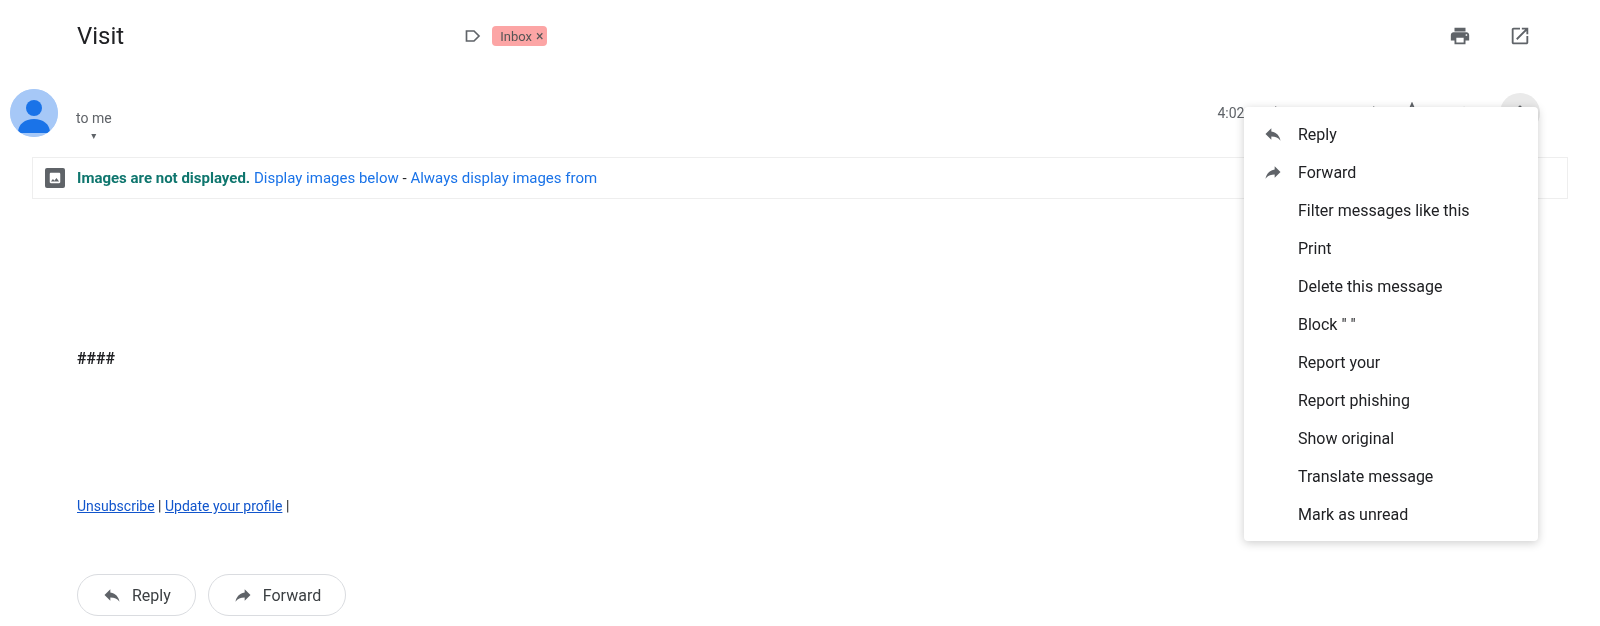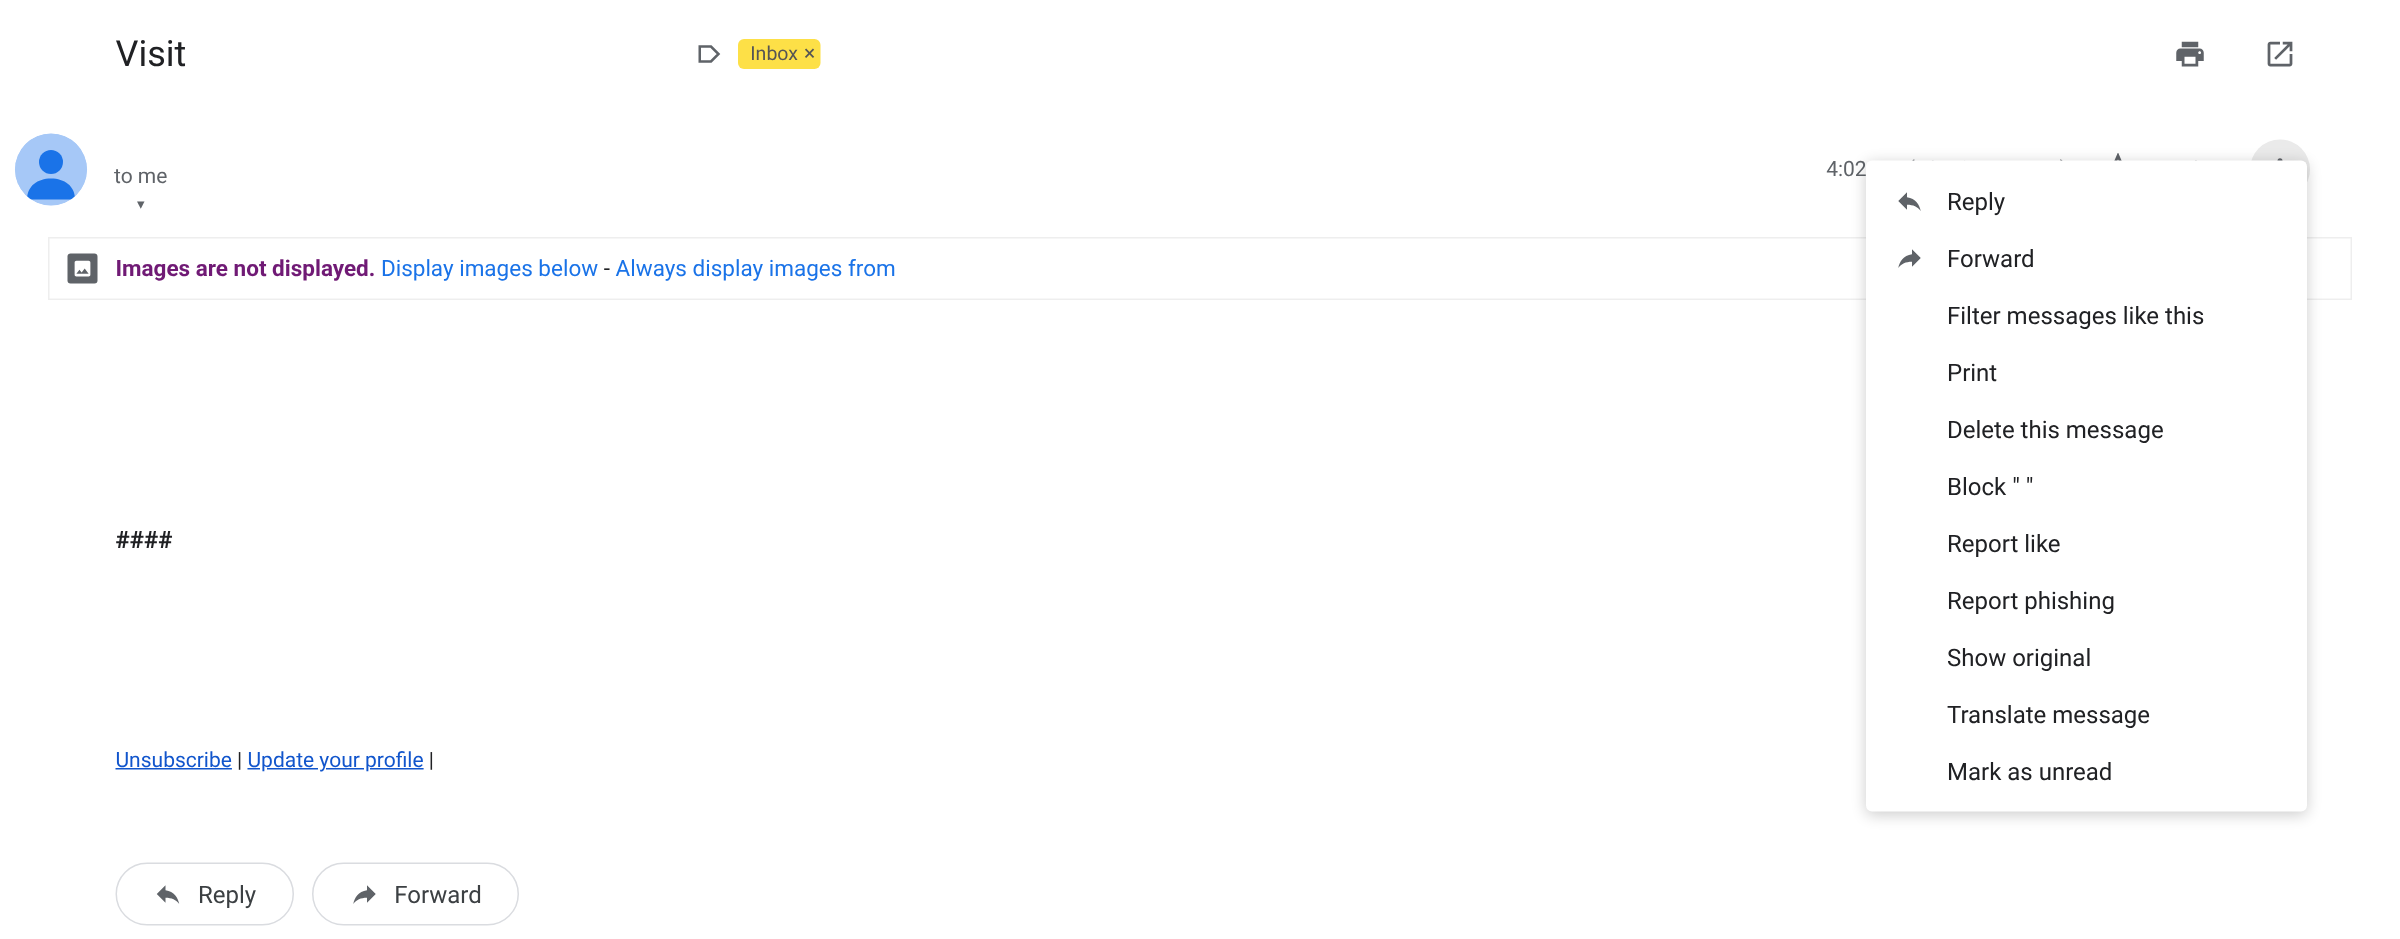--- a/index.html
+++ b/index.html
@@ -30,21 +30,21 @@
   }
   .label-tag-icon {
     width: 20px;
     height: 20px;
     margin-right: 8px;
     display: flex;
     align-items: center;
     justify-content: center;
   }
   .inbox-chip {
-    background: #fde047;
+    background: #fca5a5;
     color: #555;
     font-size: 13px;
     padding: 2px 4px 2px 8px;
     border-radius: 4px;
     display: flex;
     align-items: center;
   }
   .inbox-chip .x {
     margin-left: 4px;
     font-size: 14px;
@@ -125,21 +125,21 @@
   .img-placeholder-icon {
     width: 20px;
     height: 20px;
     background: #5f6368;
     display: flex;
     align-items: center;
     justify-content: center;
     color: #fff;
     border-radius: 2px;
   }
-  .images-banner .bold { font-weight: bold; color: #701a75; }
+  .images-banner .bold { font-weight: bold; color: #0f766e; }
   .images-banner a { color: #1a73e8; text-decoration: none; }
   .images-banner .sep { color: #202124; }
 
   .body-area {
     padding: 0 77px;
     margin-top: 150px;
   }
   .body-text {
     font-size: 16px;
     font-weight: bold;
@@ -326,21 +326,21 @@
   <div class="dropdown-item no-icon">
       <span>Print</span>
     </div>
   <div class="dropdown-item no-icon">
       <span>Delete this message</span>
     </div>
   <div class="dropdown-item no-icon">
       <span>Block "                       "</span>
     </div>
   <div class="dropdown-item no-icon">
-      <span>Report like</span>
+      <span>Report your</span>
     </div>
   <div class="dropdown-item no-icon">
       <span>Report phishing</span>
     </div>
   <div class="dropdown-item no-icon">
       <span>Show original</span>
     </div>
   <div class="dropdown-item no-icon">
       <span>Translate message</span>
     </div>

